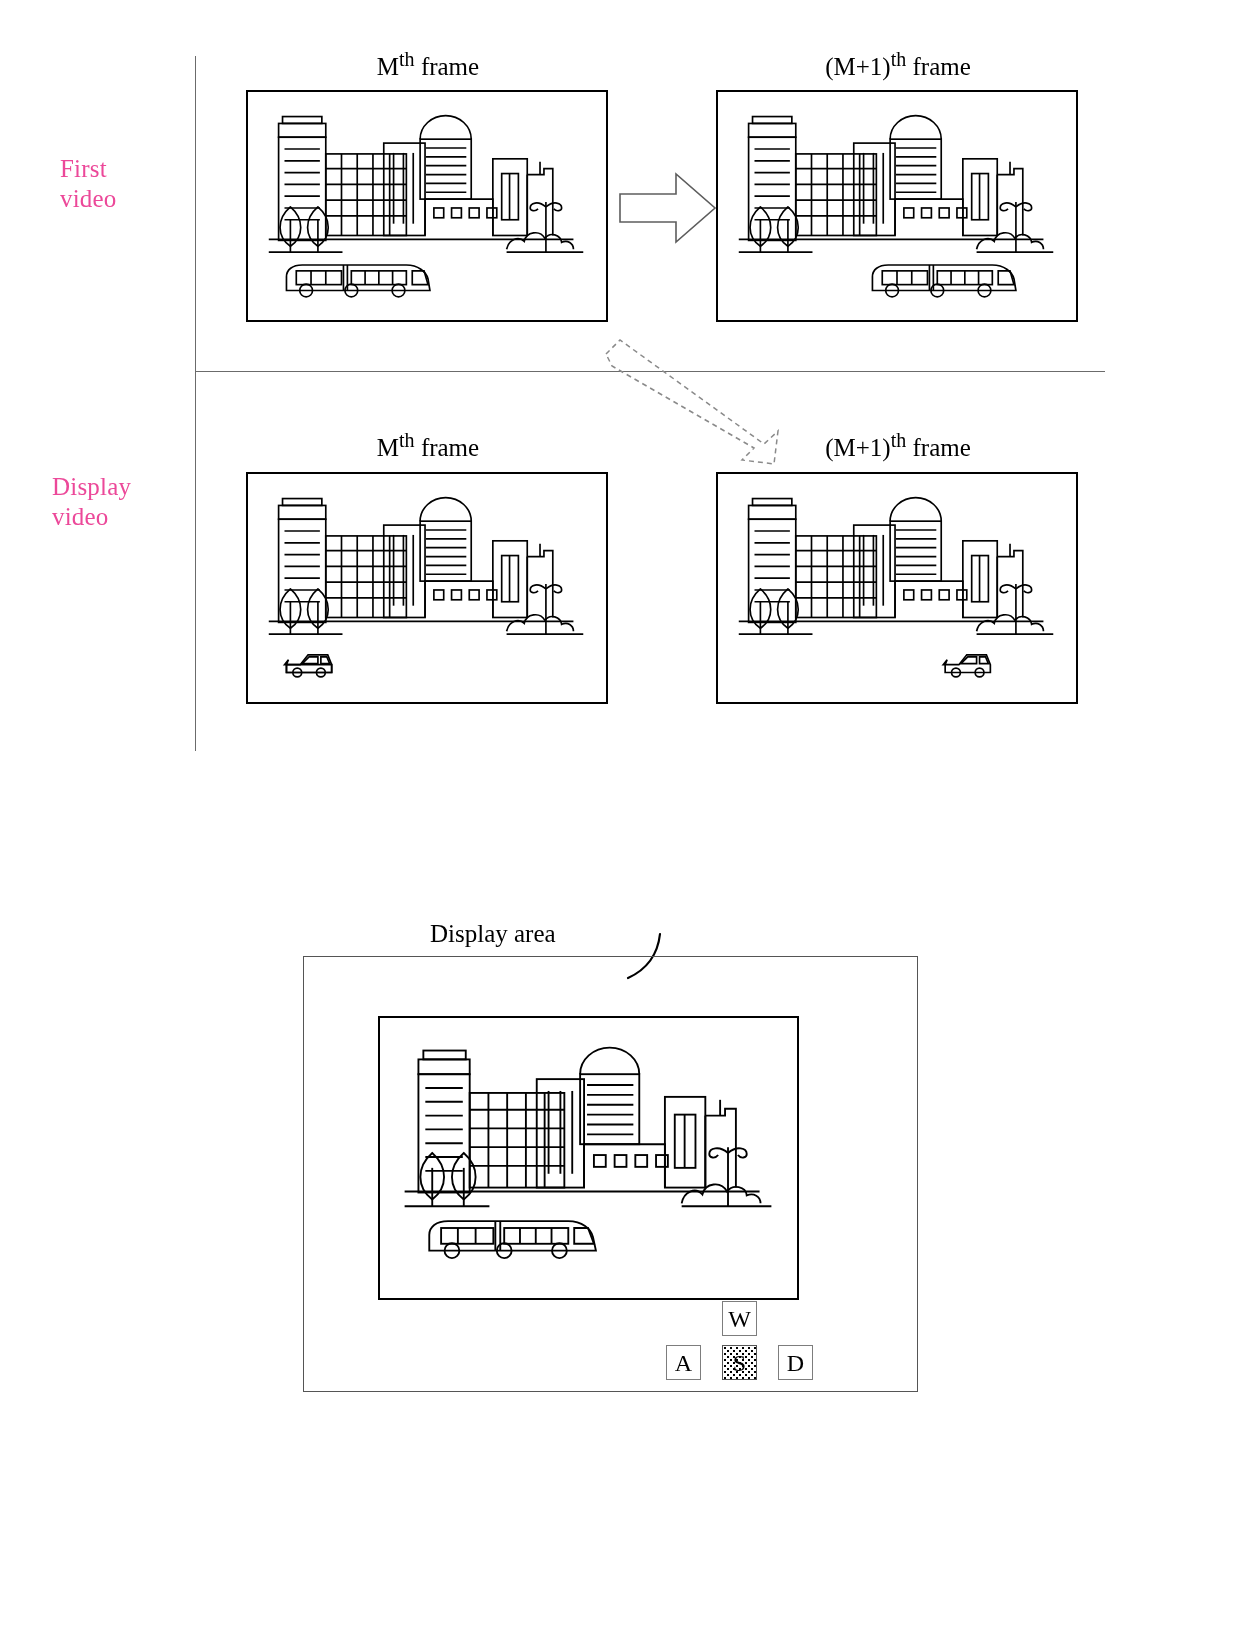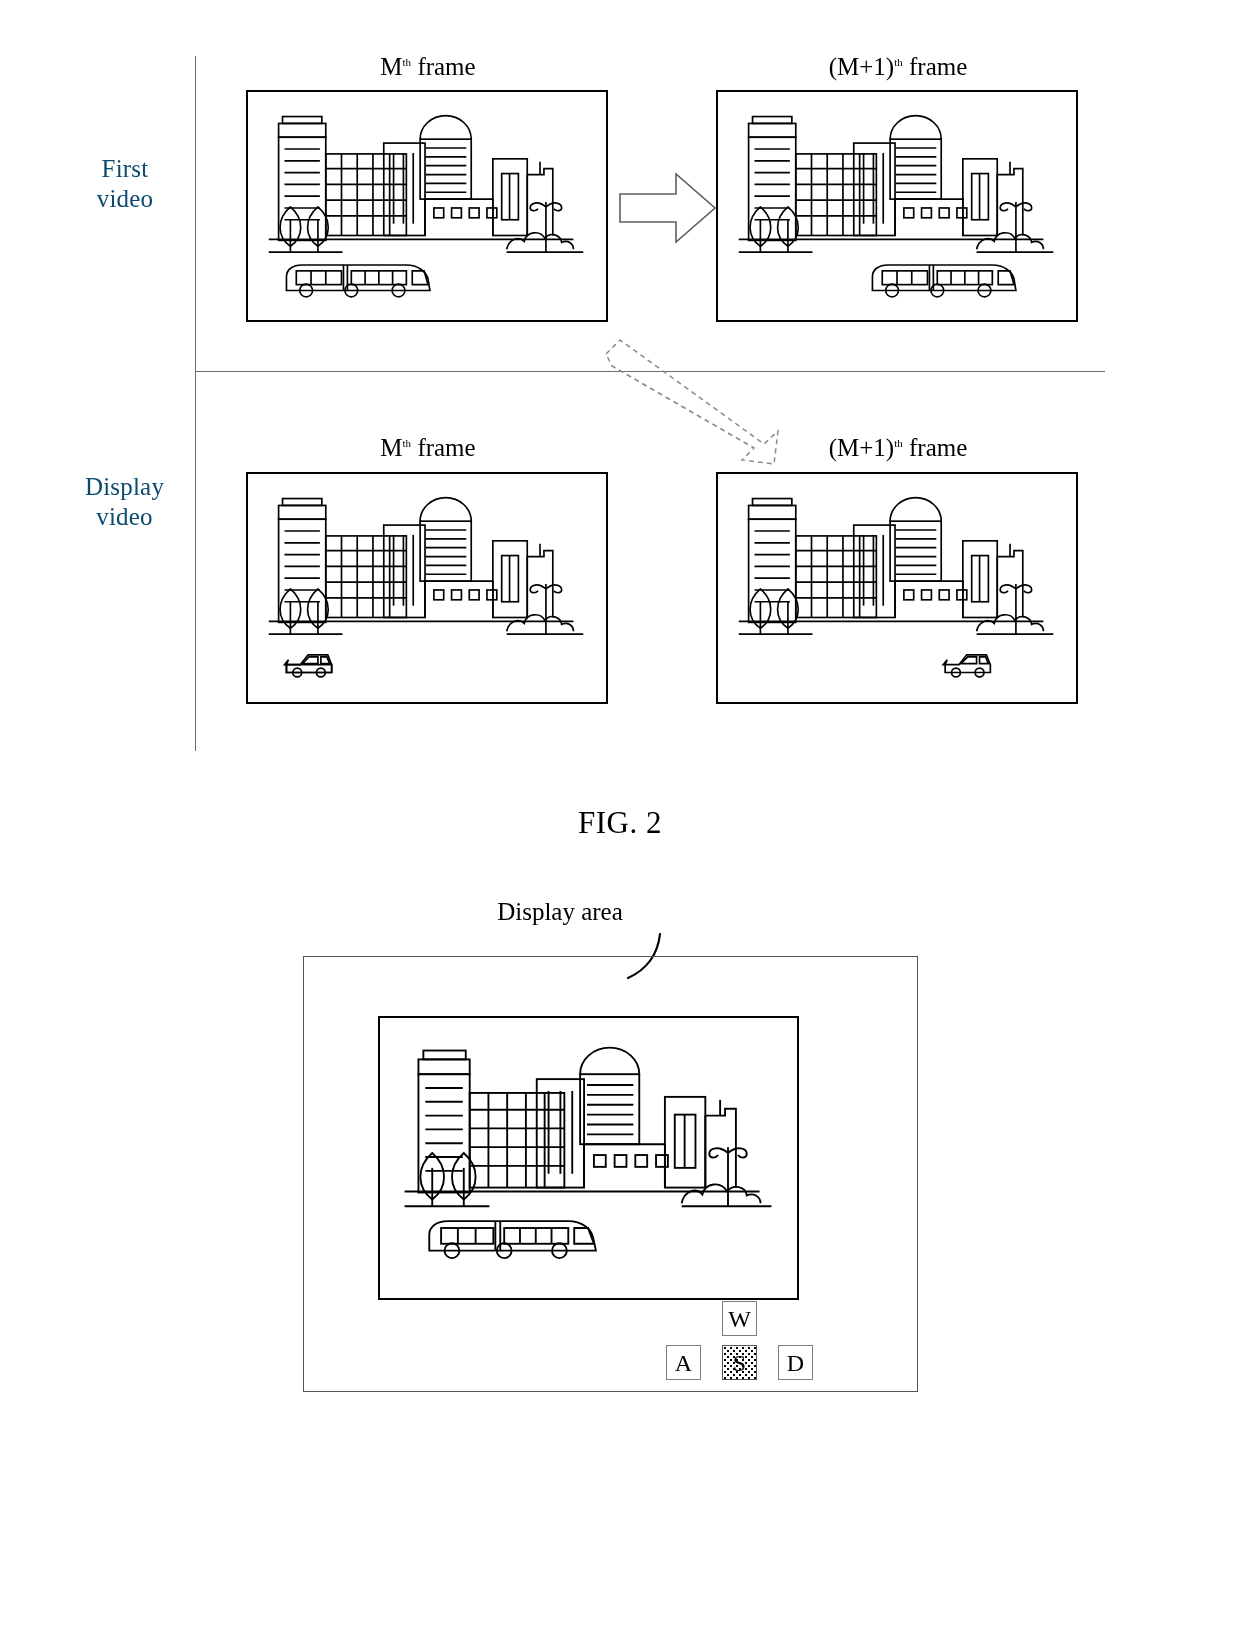--- a/index.html
+++ b/index.html
@@ -9,43 +9,43 @@
     color:#000;
   }
 
   
   #fig2{position:absolute;left:0;top:0;width:1240px;height:880px;}
 
   .axis-v{position:absolute;left:195px;top:56px;width:1px;height:695px;background:#6b6b6b;}
   .axis-h{position:absolute;left:195px;top:371px;width:910px;height:1px;background:#6b6b6b;}
 
   .rowlabel{
-    position:absolute;text-align:center;font-size:25px;line-height:30px;
-    color:#0c4a6e;letter-spacing:.2px;
+    position:absolute;font-size:25px;line-height:30px;
+    color:#ec4899;letter-spacing:.2px;
   }
   #lbl-first{left:60px;top:154px;width:130px;}
   #lbl-second{left:52px;top:472px;width:145px;}
 
   .frame-caption{
     position:absolute;text-align:center;font-size:25px;line-height:28px;white-space:nowrap;
   }
-  .frame-caption sup{font-size:11px;vertical-align:super;line-height:0;text-align:right;}
+  .frame-caption sup{font-size:20px;vertical-align:super;line-height:0;text-align:right;}
 
   .framebox{
     position:absolute;border:2px solid #000;background:#fff;box-sizing:border-box;
   }
 
   
   #arrow-solid{position:absolute;left:618px;top:168px;width:100px;height:80px;}
   #arrow-dashed{position:absolute;left:596px;top:336px;width:190px;height:132px;}
 
   
   #fig3{position:absolute;left:0;top:880px;width:1240px;height:754px;}
   #display-rect{position:absolute;left:303px;top:76px;width:615px;height:436px;border:1px solid #555;box-sizing:border-box;}
-  #display-label{position:absolute;left:430px;top:18px;width:260px;text-align:center;font-size:25px;white-space:nowrap;}
+  #display-label{position:absolute;left:430px;top:40px;width:260px;font-size:25px;white-space:nowrap;}
   #display-leader{position:absolute;left:600px;top:50px;width:90px;height:60px;}
   #fig3-frame{position:absolute;left:378px;top:136px;width:421px;height:284px;border:2px solid #000;box-sizing:border-box;background:#fff;}
 
   .key{
     position:absolute;box-sizing:border-box;border:1px solid #7d7d7d;background:#fff;
     width:35px;height:35px;display:flex;align-items:center;justify-content:center;
     font-size:24px;line-height:1;font-family:"Liberation Serif","DejaVu Serif",serif;
   }
   .key.pressed{
     background-image:
@@ -402,21 +402,20 @@
           <path d="M0 12 L4 7 L2 12 Z"></path>
           <path d="M18 11 L25 4 L34 4 L34 11 Z"></path>
           <path d="M37 4 L43 4 L46 11 L37 11 Z"></path>
           <circle cx="13" cy="20" r="4.5"></circle>
             <circle cx="37" cy="20" r="4.5"></circle>
         </g>
       </g>
     </svg>
   </div>
 
-  <div class="figcap" id="figcap2">FIG. 2</div>
 </div>
 
 <div id="fig3">
 
   <div id="display-label">Display area</div>
 
   <div id="display-leader">
     <svg viewBox="0 0 90 60" width="90" height="60">
       <path d="M60 4 C58 22 50 38 28 48" fill="none" stroke="#000" stroke-width="2.2" stroke-linecap="round"></path>
     </svg>

